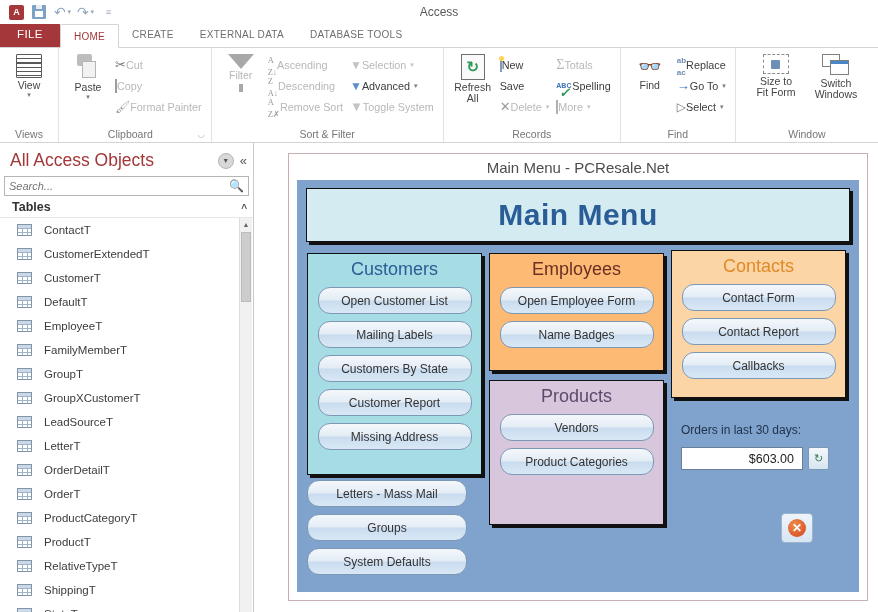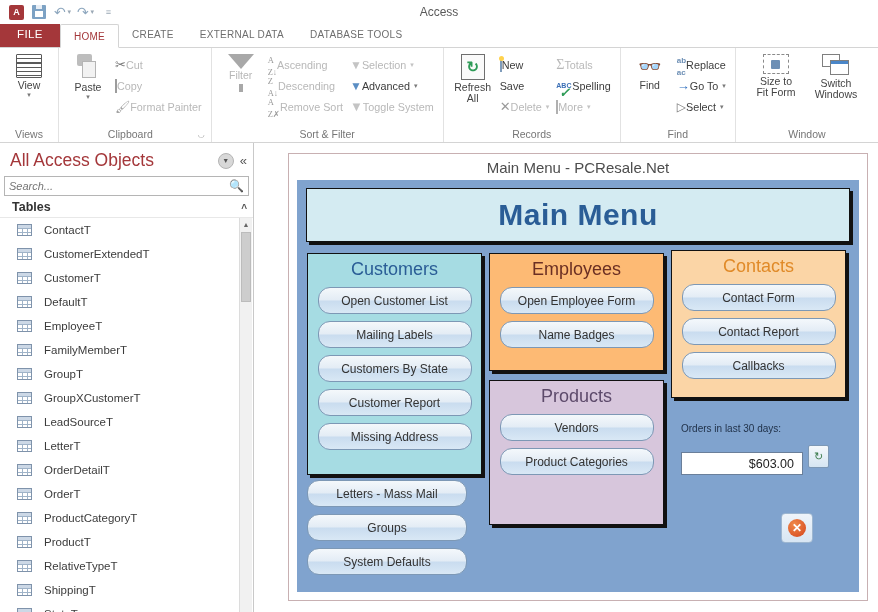--- a/index.html
+++ b/index.html
@@ -272,27 +272,27 @@
   .p-customers .panel-title { color: #2a5d96; }
   .p-employees { left: 192px; top: 73px; width: 175px; height: 118px; background: #fdba74; }
   .p-employees .panel-title { color: #6b2f23; }
   .p-contacts  { left: 374px; top: 70px; width: 175px; height: 148px; background: #fbd5a6; }
   .p-contacts  .panel-title { color: #e08a28; }
   .p-products  { left: 192px; top: 200px; width: 175px; height: 145px; background: #d7c6dc; }
   .p-products  .panel-title { color: #5d4a6b; }
 
   .loose-btns { position: absolute; left: 10px; top: 300px; }
   .orders-box { position: absolute; left: 384px; top: 243px; width: 170px; }
-  .orders-label { font-size: 10px; color: #20324a; margin-bottom: 4px; }
+  .orders-label { font-size: 12px; color: #20324a; margin-bottom: 10px; }
   .orders-row { display: flex; align-items: center; }
   .orders-val {
     width: 122px; height: 23px; background: #fff;
     border: 1px solid #6a7f9a;
     display: flex; align-items: center; justify-content: flex-end;
-    padding-right: 8px; font-size: 12.5px; color: #222; margin-top: 14px;
+    padding-right: 8px; font-size: 12.5px; color: #222;
   }
   .orders-refresh {
     width: 21px; height: 23px; margin-left: 5px;
     border: 1px solid #7d98b5; border-radius: 2px;
     background: linear-gradient(#f4f8fb, #d6e5f2);
     display: flex; align-items: center; justify-content: center;
     font-size: 11px; color: #3a7a4a;
   }
   .close-btn {
     position: absolute; left: 484px; top: 333px;

